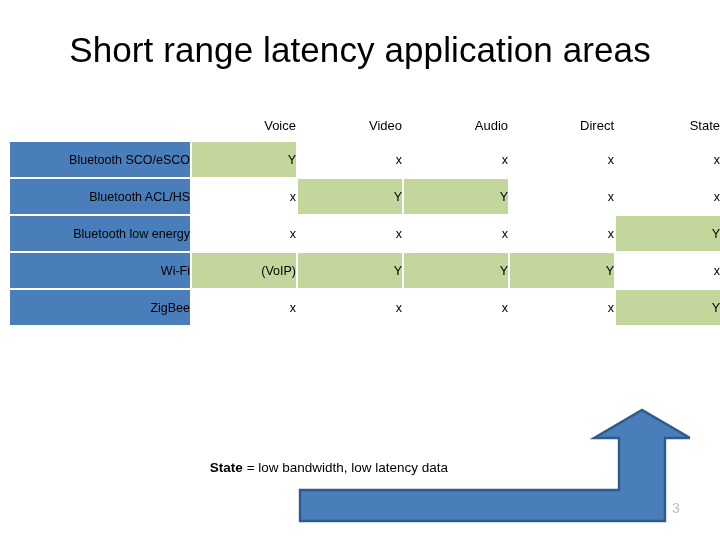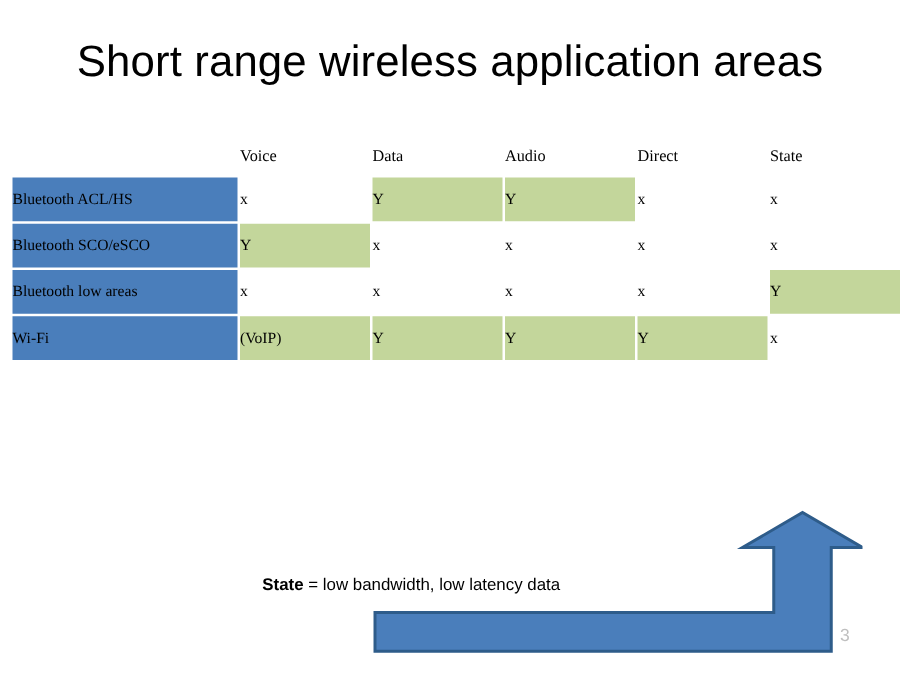--- a/index.html
+++ b/index.html
@@ -46,26 +46,25 @@
     table-layout: fixed;
   }
   #matrix-table col.c-label { width: 180px; }
   #matrix-table col.c-val   { width: 104px; }
 
   #matrix-table th,
   #matrix-table td {
     padding: 0;
     margin: 0;
     height: 35px;
-    text-align: left;
+    text-align: right;
     vertical-align: middle;
     font-size: 12.5px;
     font-weight: 400;
     color: #000000;
-    font-family: Liberation Serif, serif;
   }
 
   
   .hdr-cell {
     height: 30px !important;
     font-size: 13px !important;
     color: #000000;
     background: transparent;
   }
   .hdr-corner {
@@ -120,73 +119,81 @@
     font-size: 14px;
     color: #BFBFBF;
     font-family: "Liberation Sans", sans-serif;
   }
 </style>
 </head>
 <body>
 
 <div id="slide">
 
-  <div id="slide-title">Short range wireless application areas</div>
+  <div id="slide-title">Short range latency application areas</div>
 
   <table id="matrix-table">
     <colgroup>
       <col class="c-label">
       <col class="c-val">
         <col class="c-val">
         <col class="c-val">
         <col class="c-val">
         <col class="c-val">
     </colgroup>
     <thead>
       <tr>
         <th class="hdr-cell hdr-corner"></th>
         <th class="hdr-cell">Voice</th>
-        <th class="hdr-cell">Data</th>
+        <th class="hdr-cell">Video</th>
         <th class="hdr-cell">Audio</th>
         <th class="hdr-cell">Direct</th>
         <th class="hdr-cell">State</th>
       </tr>
     </thead>
     <tbody id="matrix-body">
         <tr>
+          <th class="row-label">Bluetooth SCO/eSCO</th>
+          <td class="cell-on">Y</td>
+          <td class="cell-off">x</td>
+          <td class="cell-off">x</td>
+          <td class="cell-off">x</td>
+          <td class="cell-off">x</td>
+        </tr>
+        <tr>
           <th class="row-label">Bluetooth ACL/HS</th>
           <td class="cell-off">x</td>
           <td class="cell-on">Y</td>
           <td class="cell-on">Y</td>
           <td class="cell-off">x</td>
           <td class="cell-off">x</td>
         </tr>
         <tr>
-          <th class="row-label">Bluetooth SCO/eSCO</th>
-          <td class="cell-on">Y</td>
-          <td class="cell-off">x</td>
-          <td class="cell-off">x</td>
-          <td class="cell-off">x</td>
-          <td class="cell-off">x</td>
-        </tr>
-        <tr>
-          <th class="row-label">Bluetooth low areas</th>
+          <th class="row-label">Bluetooth low energy</th>
           <td class="cell-off">x</td>
           <td class="cell-off">x</td>
           <td class="cell-off">x</td>
           <td class="cell-off">x</td>
           <td class="cell-on">Y</td>
         </tr>
         <tr>
           <th class="row-label">Wi-Fi</th>
           <td class="cell-on">(VoIP)</td>
           <td class="cell-on">Y</td>
           <td class="cell-on">Y</td>
           <td class="cell-on">Y</td>
           <td class="cell-off">x</td>
+        </tr>
+        <tr>
+          <th class="row-label">ZigBee</th>
+          <td class="cell-off">x</td>
+          <td class="cell-off">x</td>
+          <td class="cell-off">x</td>
+          <td class="cell-off">x</td>
+          <td class="cell-on">Y</td>
         </tr>
       </tbody>
   </table>
 
   <div id="footnote">
     <span class="bold-term">State</span><span> = low bandwidth, low latency data</span>
   </div>
 
   <svg id="bent-arrow" viewBox="0 0 395 118">
     <path d="M 5 82 L 5 113 L 370 113 L 370 30 L 395 30 L 347 2 L 299 30 L 324 30 L 324 82 Z" fill="#4A7EBB" stroke="#2E5C8A" stroke-width="2.4" stroke-linejoin="miter"></path>

